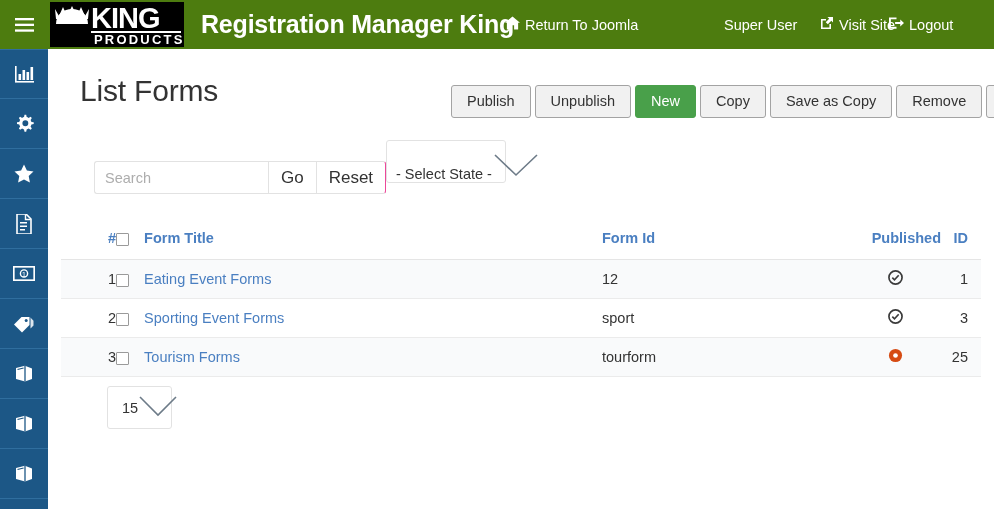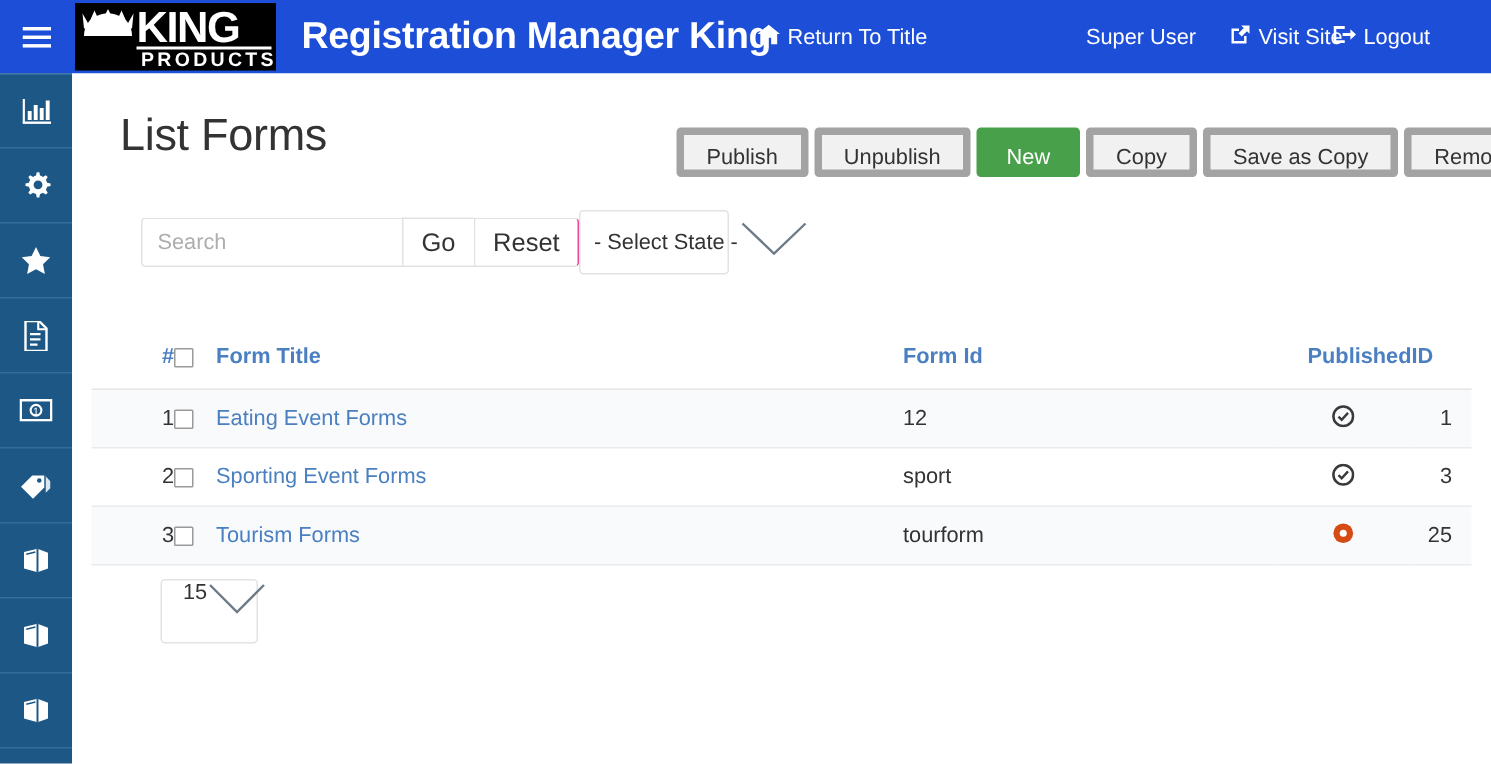--- a/index.html
+++ b/index.html
@@ -7,21 +7,21 @@
     width: 994px; height: 509px;
     font-family: "Liberation Sans", sans-serif;
     background: #ffffff;
     overflow: hidden;
   }
 
   
   .topbar {
     position: absolute; top: 0; left: 0;
     width: 994px; height: 49px;
-    background: #1d4ed8;
+    background: #4d7c0f;
     display: flex; align-items: center;
   }
   .hamburger {
     width: 48px; height: 49px;
     display: flex; align-items: center; justify-content: center;
     cursor: pointer;
   }
   .hamburger svg { display: block; }
 
   .logo-box {
@@ -85,40 +85,40 @@
     letter-spacing: -0.2px;
   }
 
   
   .toolbar {
     position: absolute; left: 403px; top: 36px;
     display: flex; gap: 4px;
   }
   .tb-btn {
     background: #f1f1f1;
-    border: 5px solid #a3a3a3;
+    border: 1px solid #a3a3a3;
     border-radius: 3px;
     color: #333333;
     font-size: 14.5px;
     font-family: "Liberation Sans", sans-serif;
     padding: 0 15px;
     height: 33px;
     line-height: 31px;
     cursor: pointer;
     white-space: nowrap;
   }
   .tb-btn.green {
     background: #49a04a;
     border-color: #49a04a;
     color: #ffffff;
   }
 
   
   .search-group {
-    position: absolute; left: 31px; top: 96px;
+    position: absolute; left: 31px; top: 112px;
     display: flex;
     height: 33px;
     padding-left: 15px;
   }
   .search-input {
     width: 174px; height: 33px;
     border: 1px solid #e2e2e2;
     border-right: none;
     border-radius: 3px 0 0 3px;
     padding: 0 10px;
@@ -141,25 +141,25 @@
     cursor: pointer;
   }
   .sb-btn.last {
     border-right: 1px solid #ec4899;
     border-radius: 0 3px 3px 0;
   }
 
   
   .state-select {
     position: absolute; left: 338px; top: 91px;
-    width: 100px; height: 43px;
+    width: 120px; height: 43px;
     border: 1px solid #e2e2e2;
     border-radius: 3px;
     background: #ffffff;
-    display: flex; align-items: center;
+    display: flex; align-items: flex-end;
     padding-left: 9px;
     cursor: pointer;
   }
   .state-label { font-size: 14.5px; color: #333333; white-space: nowrap; }
   .chev-big { margin-left: 1px; }
 
   
   .table-wrap {
     position: absolute; left: 13px; top: 181px;
     width: 920px;
@@ -187,21 +187,21 @@
 
   .col-num   { width: 26px; text-align: left; padding-left: 47px; }
   .col-chk   { width: 28px; }
   .col-title { }
   .col-fid   { width: 247px; }
   .col-pub   { width: 92px; text-align: center; }
   .col-id    { width: 40px; text-align: right; padding-right: 13px; }
 
   thead .col-num  { padding-left: 47px; }
   thead .col-pub  { text-align: right; }
-  thead .col-id   { text-align: left; padding-right: 13px; }
+  thead .col-id   { text-align: right; padding-right: 13px; }
 
   .row-link { color: #4a7fc1; text-decoration: none; cursor: pointer; }
 
   .chk {
     width: 13px; height: 13px;
     border: 1px solid #9a9a9a;
     background: #fff;
     border-radius: 1px;
     display: inline-block;
     cursor: pointer;
@@ -210,21 +210,21 @@
 
   .pub-icon { display: inline-block; vertical-align: middle; cursor: pointer; }
 
   
   .limit-select {
     position: absolute; left: 59px; top: 337px;
     width: 65px; height: 43px;
     border: 1px solid #e2e2e2;
     border-radius: 3px;
     background: #ffffff;
-    display: flex; align-items: flex-start;
+    display: flex; align-items: center;
     padding-left: 14px;
     cursor: pointer;
   }
   .limit-label { font-size: 14.5px; color: #333; }
 </style>
 </head>
 <body>
 
 <div class="topbar">
 
@@ -254,21 +254,21 @@
   </div>
 
   <div class="app-title">Registration Manager King</div>
 
   <div class="nav-link nav-joomla">
     <span>
       <svg width="15" height="14" viewBox="0 0 16 14">
           <path d="M8 0 L16 6.6 L14 6.6 L14 14 L9.7 14 L9.7 9.3 L6.3 9.3 L6.3 14 L2 14 L2 6.6 L0 6.6 Z" fill="#ffffff"></path>
         </svg>
     </span>
-    <span>Return To Title</span>
+    <span>Return To Joomla</span>
   </div>
 
   <div class="nav-link nav-super">
     <span>Super User</span>
   </div>
 
   <div class="nav-link nav-visit">
     <span>
       <svg width="14" height="14" viewBox="0 0 14 14">
         <path d="M1 3 L1 13 L11 13 L11 8 L9.4 8 L9.4 11.4 L2.6 11.4 L2.6 4.6 L6 4.6 L6 3 Z" fill="#ffffff"></path>

